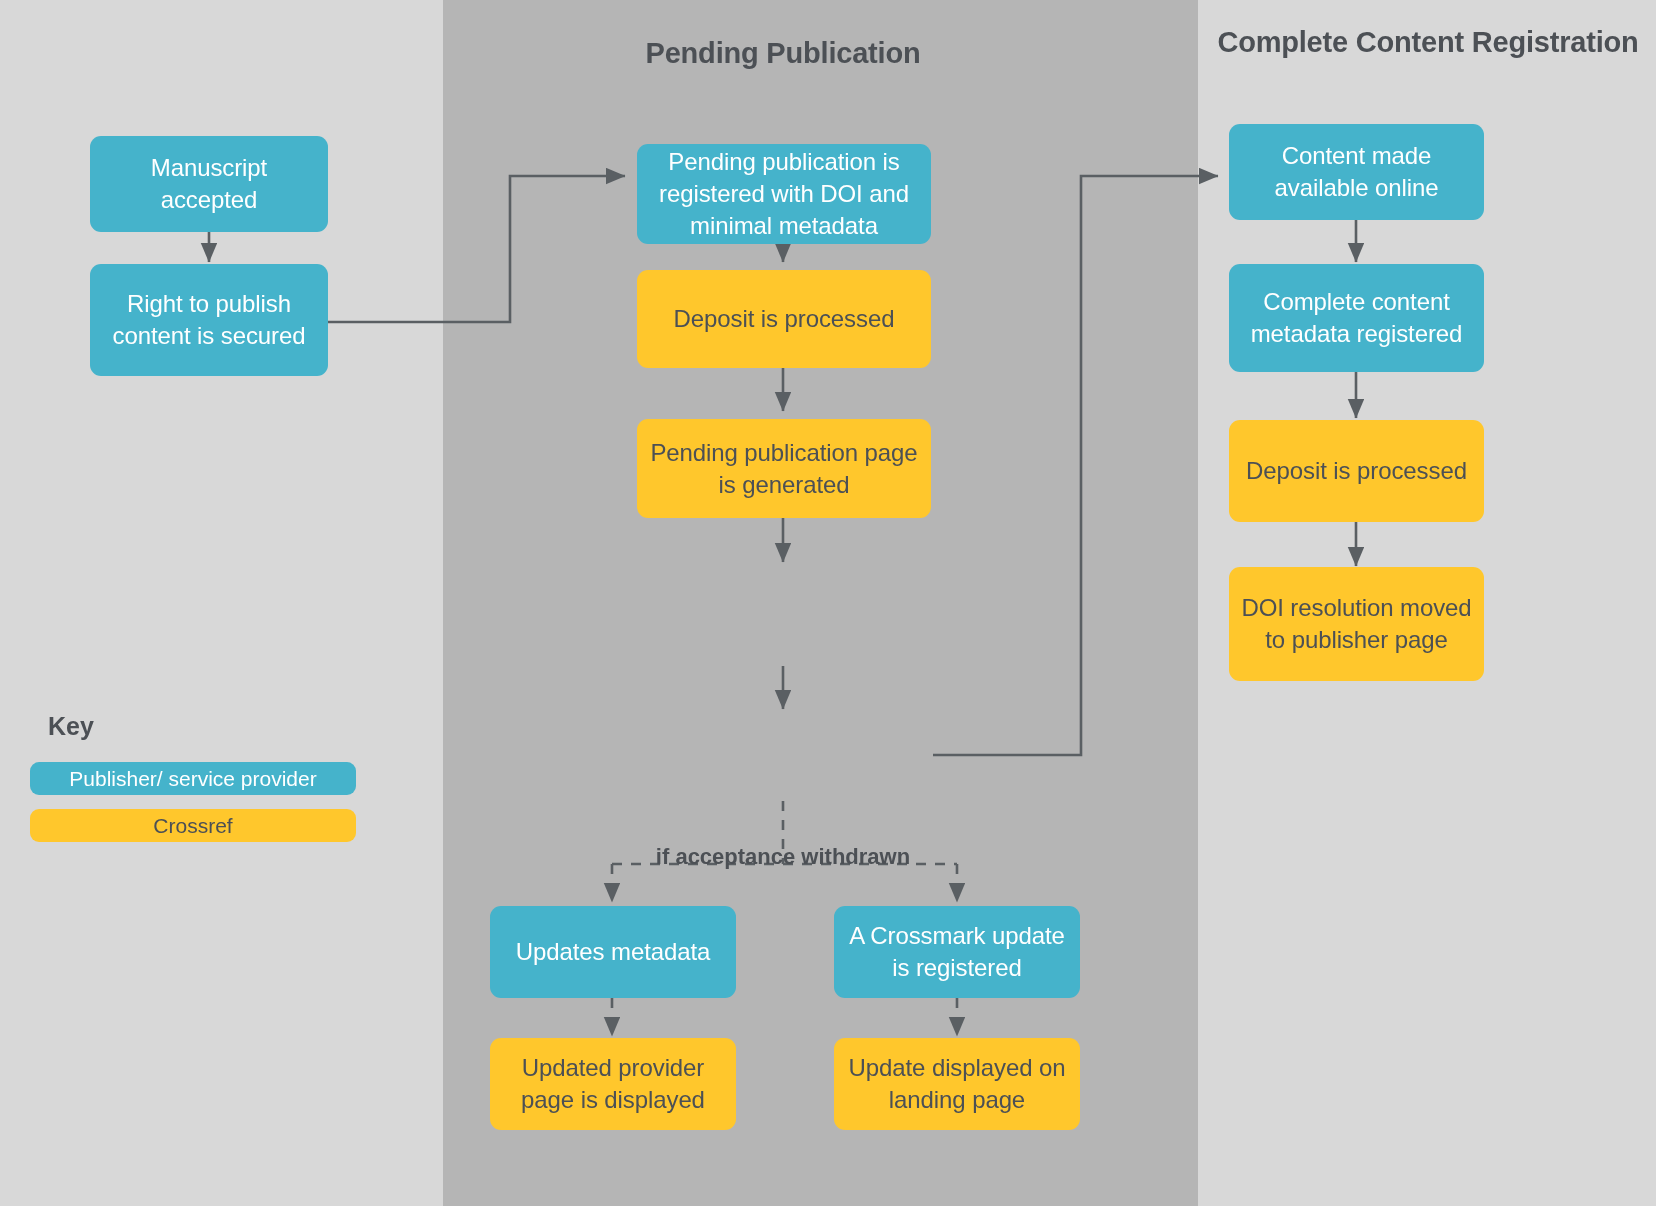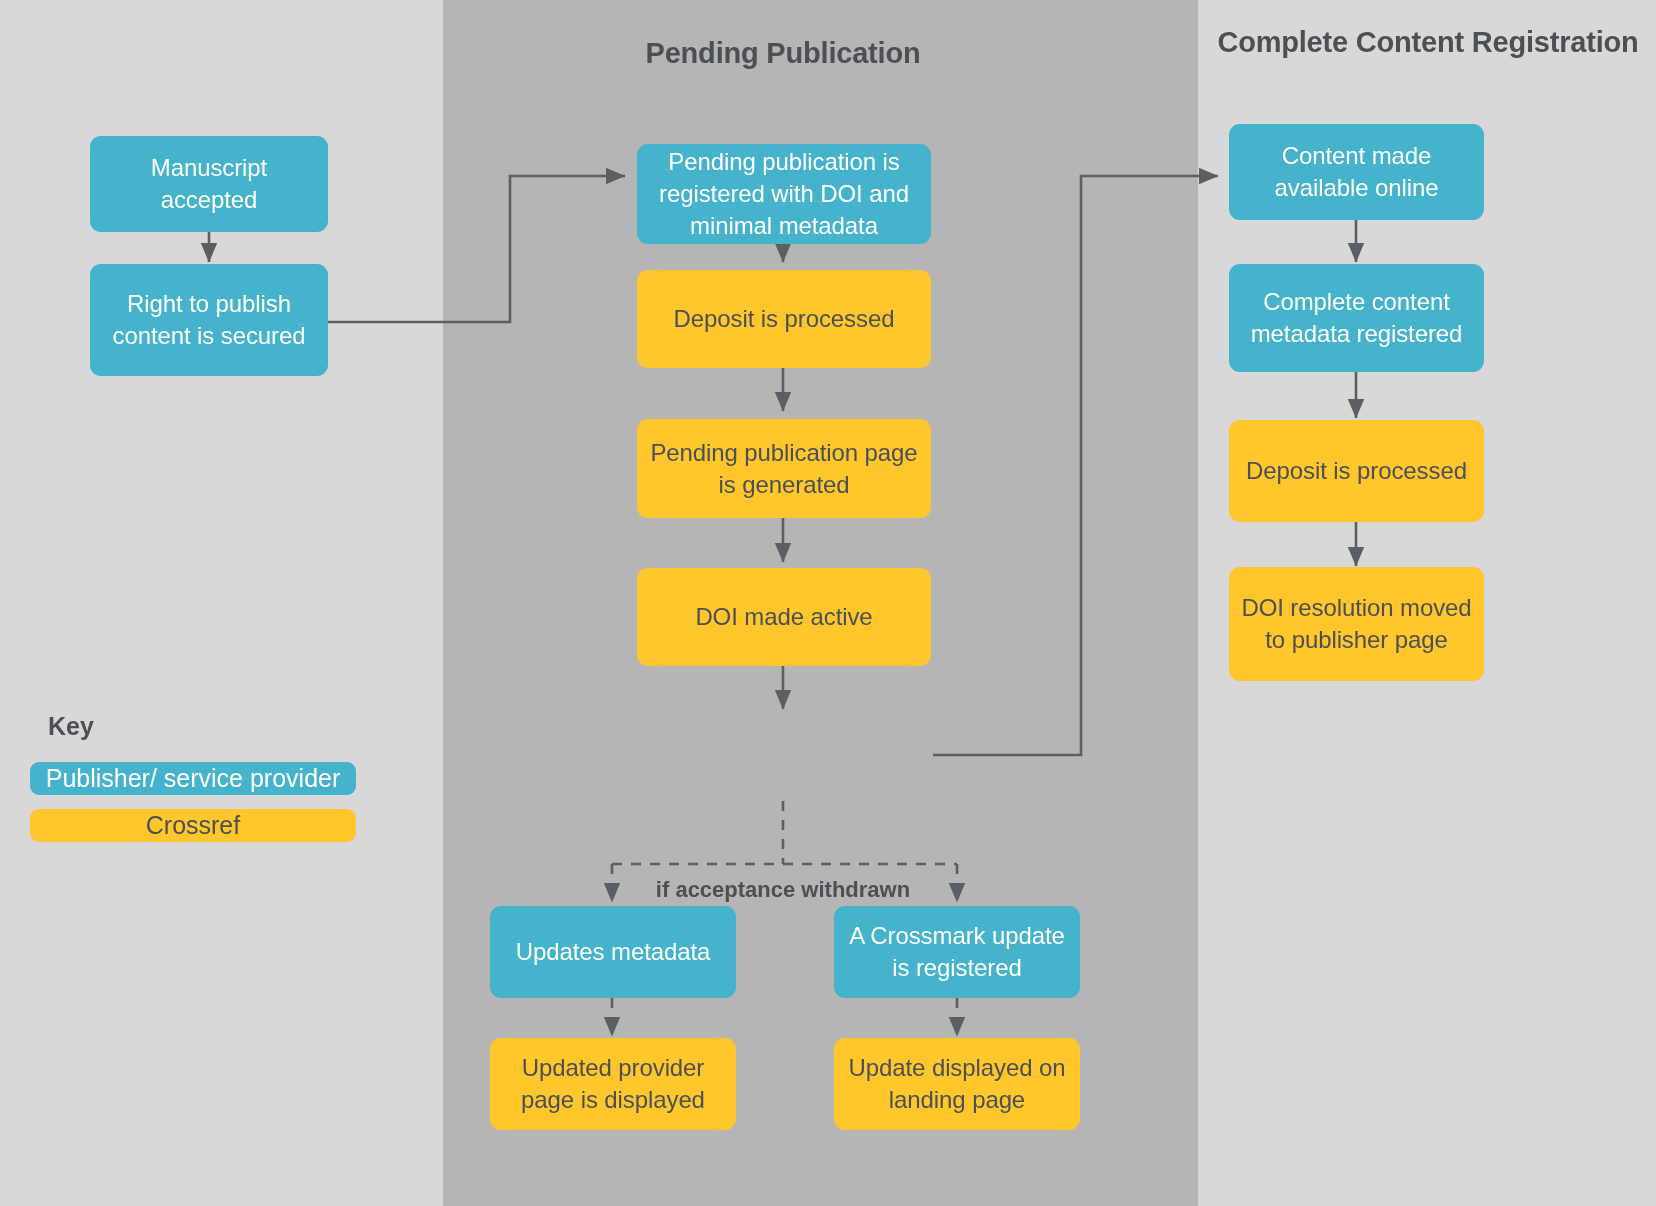--- a/index.html
+++ b/index.html
@@ -55,21 +55,21 @@
     font-size: 25px;
     font-weight: bold;
     color: #4c5055;
   }
   .key-chip {
     position: absolute;
     border-radius: 9px;
     display: flex;
     align-items: center;
     justify-content: center;
-    font-size: 25px;
+    font-size: 21px;
     box-sizing: border-box;
   }
 
   svg.wires {
     position: absolute;
     left: 0; top: 0;
     width: 1656px;
     height: 1206px;
     pointer-events: none;
   }
@@ -127,24 +127,23 @@
   <div class="node teal" style="left:90px; top:136px; width:238px; height:96px;">Manuscript accepted</div>
 
   <div class="node teal" style="left:90px; top:264px; width:238px; height:112px;">Right to publish content is secured</div>
 
   <div class="node teal" style="left:637px; top:120px; width:294px; height:100px;margin-top:24px;">Pending publication is registered with DOI and minimal metadata</div>
 
   <div class="node gold" style="left:637px; top:270px; width:294px; height:98px;">Deposit is processed</div>
 
   <div class="node gold" style="left:637px; top:419px; width:294px; height:99px;">Pending publication page is generated</div>
 
-  <div class="node gold" style="left:637px; top:568px; width:294px; height:98px;">DOI made active</div>
 
 
-  <div class="edge-label" style="left:603px; top:844px; width:360px;margin-top:33px;">if acceptance withdrawn</div>
+  <div class="edge-label" style="left:603px; top:844px; width:360px;">if acceptance withdrawn</div>
 
   <div class="node teal" style="left:490px; top:906px; width:246px; height:92px;">Updates metadata</div>
 
   <div class="node teal" style="left:834px; top:906px; width:246px; height:92px;">A Crossmark update is registered</div>
 
   <div class="node gold" style="left:490px; top:1038px; width:246px; height:92px;">Updated provider page is displayed</div>
 
   <div class="node gold" style="left:834px; top:1038px; width:246px; height:92px;">Update displayed on landing page</div>
 
   <div class="node teal" style="left:1229px; top:124px; width:255px; height:96px;">Content made available online</div>

